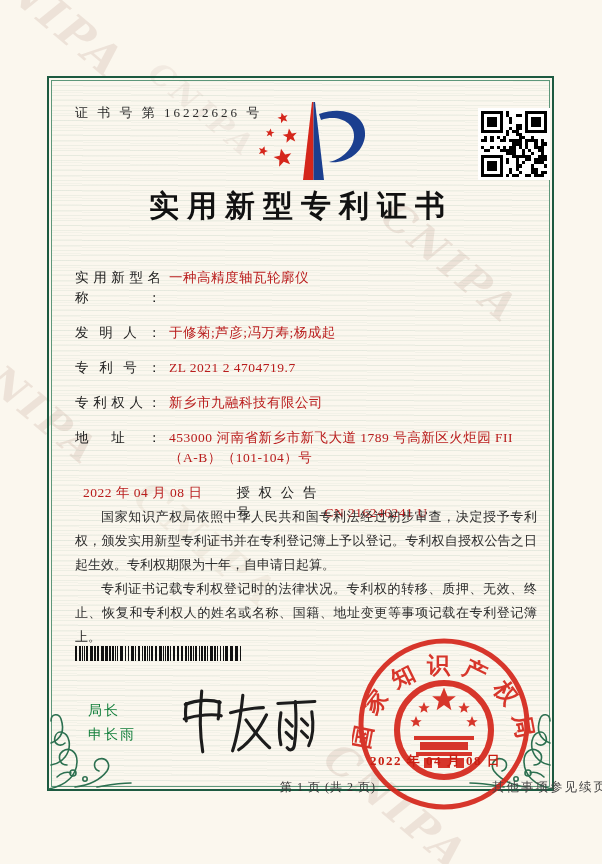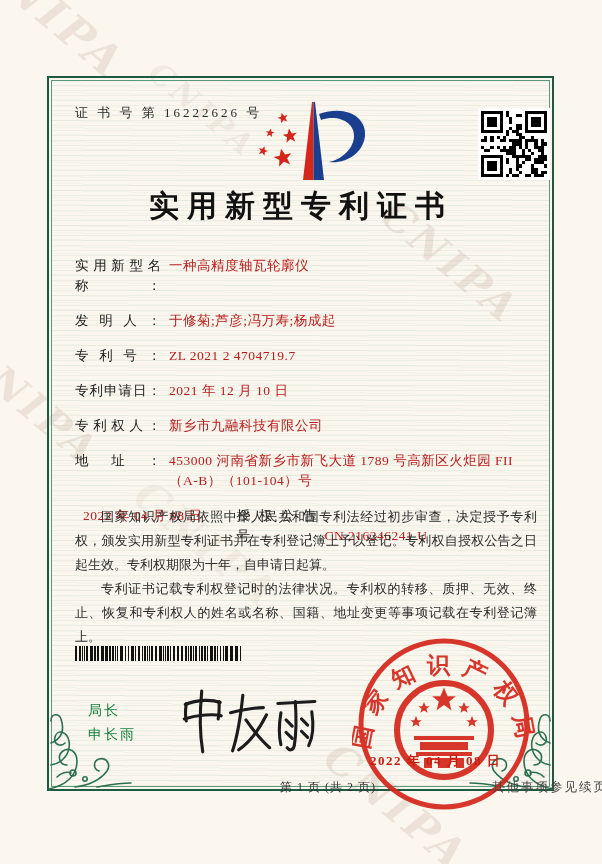--- a/index.html
+++ b/index.html
@@ -38,21 +38,21 @@
     position:absolute;left:75px;top:104px;
     font-size:13px;letter-spacing:3px;color:#2a2a2a;
   }
   .logo{position:absolute;left:243px;top:96px;width:138px;height:88px;}
   .qr{position:absolute;left:478px;top:108px;width:66px;height:66px;background:#fff;padding:3px;}
   .title{
     position:absolute;left:0;top:186px;width:602px;text-align:center;
     font-size:30px;font-weight:bold;letter-spacing:8px;color:#111;
   }
   .fields{position:absolute;left:75px;top:256px;width:462px;font-size:13.5px;}
-  .field-row{display:flex;align-items:flex-start;margin-bottom:15px;line-height:20px;}
+  .field-row{display:flex;align-items:flex-start;margin-bottom:15px;line-height:20px;margin-top:12px;}
   .field-label{
     display:inline-block;width:86px;flex:0 0 86px;
     text-align:justify;text-align-last:justify;color:#222;
   }
   .field-value{flex:1;padding-left:8px;letter-spacing:0.5px;color:#b91c1c;}
   .field-row.double .second{margin-left:34px;display:flex;align-items:flex-end;}
   .field-row.double .field-label{width:80px;flex:0 0 80px;}
   .body-text{
     position:absolute;left:75px;top:505px;width:462px;
     font-size:13px;line-height:1.85;text-align:justify;color:#2b2b2b;
@@ -267,24 +267,20 @@
   </div>
   <div class="field-row">
     <span class="field-label">发明人：</span>
     <span class="field-value">于修菊;芦彦;冯万寿;杨成起</span>
   </div>
   <div class="field-row">
     <span class="field-label">专利号：</span>
     <span class="field-value">ZL 2021 2 4704719.7</span>
   </div>
   <div class="field-row">
-    <span class="field-label">专利申请日：</span>
-    <span class="field-value">2021 年 12 月 10 日</span>
-  </div>
-  <div class="field-row">
     <span class="field-label">专利权人：</span>
     <span class="field-value">新乡市九融科技有限公司</span>
   </div>
   <div class="field-row">
     <span class="field-label">地址：</span>
     <span class="field-value">453000 河南省新乡市新飞大道 1789 号高新区火炬园 FII（A-B）（101-104）号</span>
   </div>
   <div class="field-row double">
     <span class="field-value" style="flex:0 0 auto;">2022 年 04 月 08 日</span>
     <span class="second">

